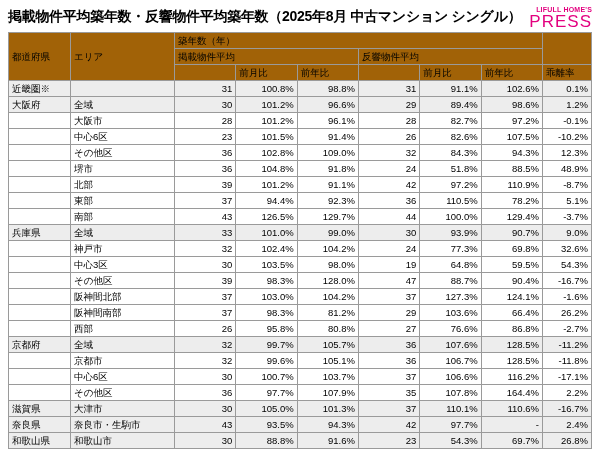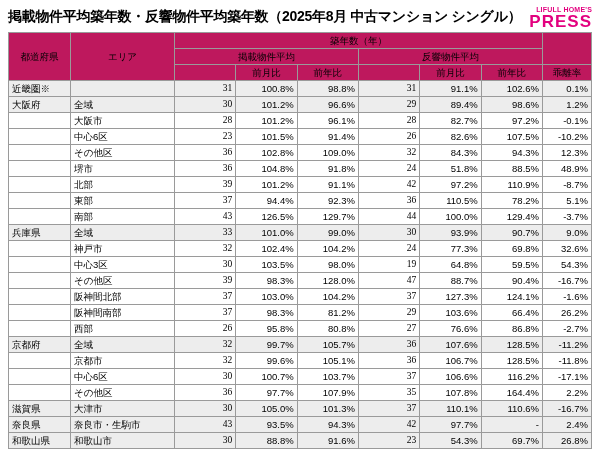--- a/index.html
+++ b/index.html
@@ -40,21 +40,21 @@
     line-height: 1;
   }
   .logo-top {
     font-size: 7px;
     font-weight: bold;
     color: #e3007f;
     letter-spacing: 0.2px;
   }
   .logo-bottom {
     font-size: 17px;
-    font-weight: bold;
+    font-weight: normal;
     color: #e3007f;
     letter-spacing: 1px;
     line-height: 17px;
   }
   table.grid {
     border-collapse: collapse;
     width: 584px;
     table-layout: fixed;
     font-size: 9.5px;
   }
@@ -62,27 +62,27 @@
     border: 1px solid #9a9a9a;
     padding: 0 3px;
     height: 16px;
     line-height: 15px;
     font-weight: normal;
     box-sizing: border-box;
     overflow: hidden;
     white-space: nowrap;
   }
   th.hd {
-    background: #be185d;
-    text-align: center;
+    background: #a16207;
+    text-align: left;
     font-size: 9.5px;
   }
   .c-pref { width: 62px; text-align: left; margin-top: 37px; }
   .c-area { width: 104px; text-align: left; }
-  .c-num  { width: 69px; text-align: right; font-family: Liberation Serif, serif; }
+  .c-num  { width: 69px; text-align: right; }
   .c-rate { width: 69px; text-align: right; }
   .c-diff { width: 49px; text-align: right; margin-top: 14px; }
   .shade { background: #ededed; }
   .indent1 { padding-left: 16px; }
   .indent2 { padding-left: 34px; }
   .indent3 { padding-left: 50px; }
   .hdr-row1 th { height: 17px; }
   .hdr-row2 th { height: 17px; }
 </style>
 </head>

